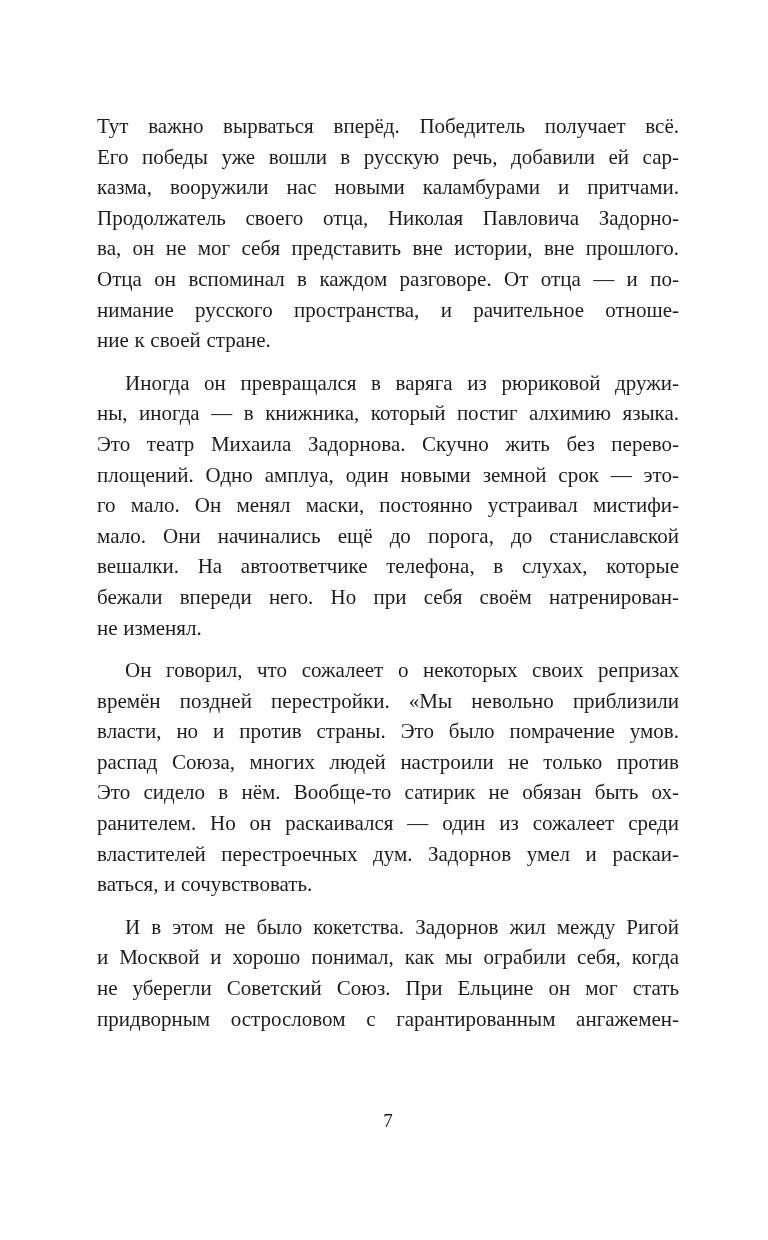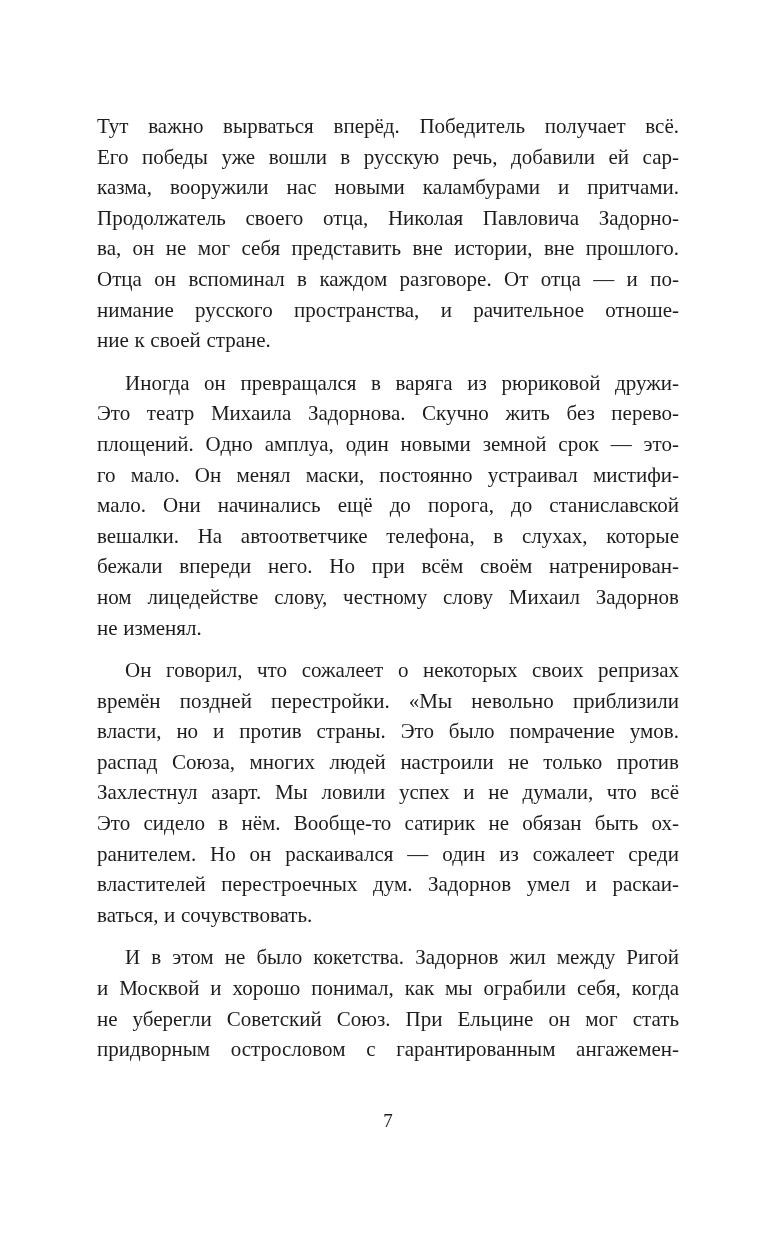--- a/index.html
+++ b/index.html
@@ -62,36 +62,35 @@
     <div class="line">казма, вооружили нас новыми каламбурами и притчами.</div>
     <div class="line">Продолжатель своего отца, Николая Павловича Задорно-</div>
     <div class="line">ва, он не мог себя представить вне истории, вне прошлого.</div>
     <div class="line">Отца он вспоминал в каждом разговоре. От отца — и по-</div>
     <div class="line">нимание русского пространства, и рачительное отноше-</div>
     <div class="line last">ние к своей стране.</div>
   </div>
 
   <div class="para">
     <div class="line indent">Иногда он превращался в варяга из рюриковой дружи-</div>
+    <div class="line">ны, иногда — в книжника, который постиг алхимию языка.</div>
     <div class="line">Это театр Михаила Задорнова. Скучно жить без перево-</div>
     <div class="line">площений. Одно амплуа, один новыми земной срок — это-</div>
     <div class="line">го мало. Он менял маски, постоянно устраивал мистифи-</div>
     <div class="line">мало. Они начинались ещё до порога, до станиславской</div>
     <div class="line">вешалки. На автоответчике телефона, в слухах, которые</div>
-    <div class="line">бежали впереди него. Но при всём своём натренирован-</div>
-    <div class="line">ном лицедействе слову, честному слову Михаил Задорнов</div>
+    <div class="line">бежали впереди него. Но при себя своём натренирован-</div>
     <div class="line last">не изменял.</div>
   </div>
 
   <div class="para">
     <div class="line indent">Он говорил, что сожалеет о некоторых своих репризах</div>
     <div class="line">времён поздней перестройки. «Мы невольно приблизили</div>
     <div class="line">власти, но и против страны. Это было помрачение умов.</div>
     <div class="line">распад Союза, многих людей настроили не только против</div>
-    <div class="line">Захлестнул азарт. Мы ловили успех и не думали, что всё</div>
     <div class="line">Это сидело в нём. Вообще-то сатирик не обязан быть ох-</div>
     <div class="line">ранителем. Но он раскаивался — один из сожалеет среди</div>
     <div class="line">властителей перестроечных дум. Задорнов умел и раскаи-</div>
     <div class="line last">ваться, и сочувствовать.</div>
   </div>
 
   <div class="para">
     <div class="line indent">И в этом не было кокетства. Задорнов жил между Ригой</div>
     <div class="line">и Москвой и хорошо понимал, как мы ограбили себя, когда</div>
     <div class="line">не уберегли Советский Союз. При Ельцине он мог стать</div>

